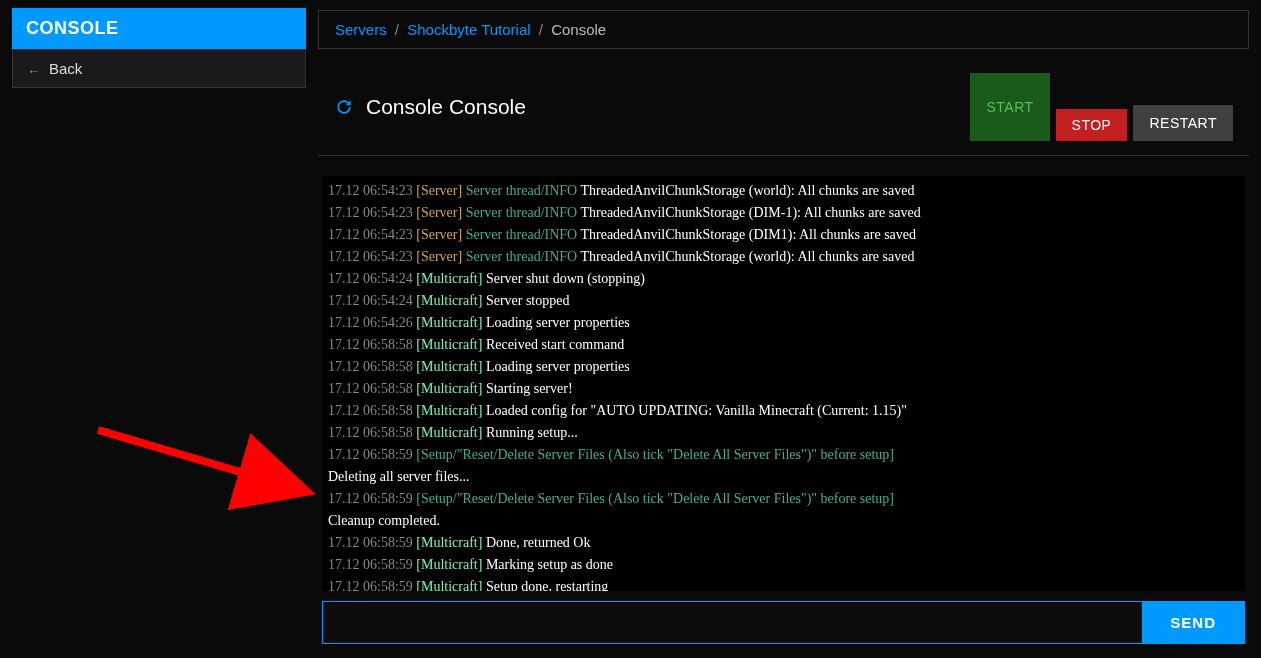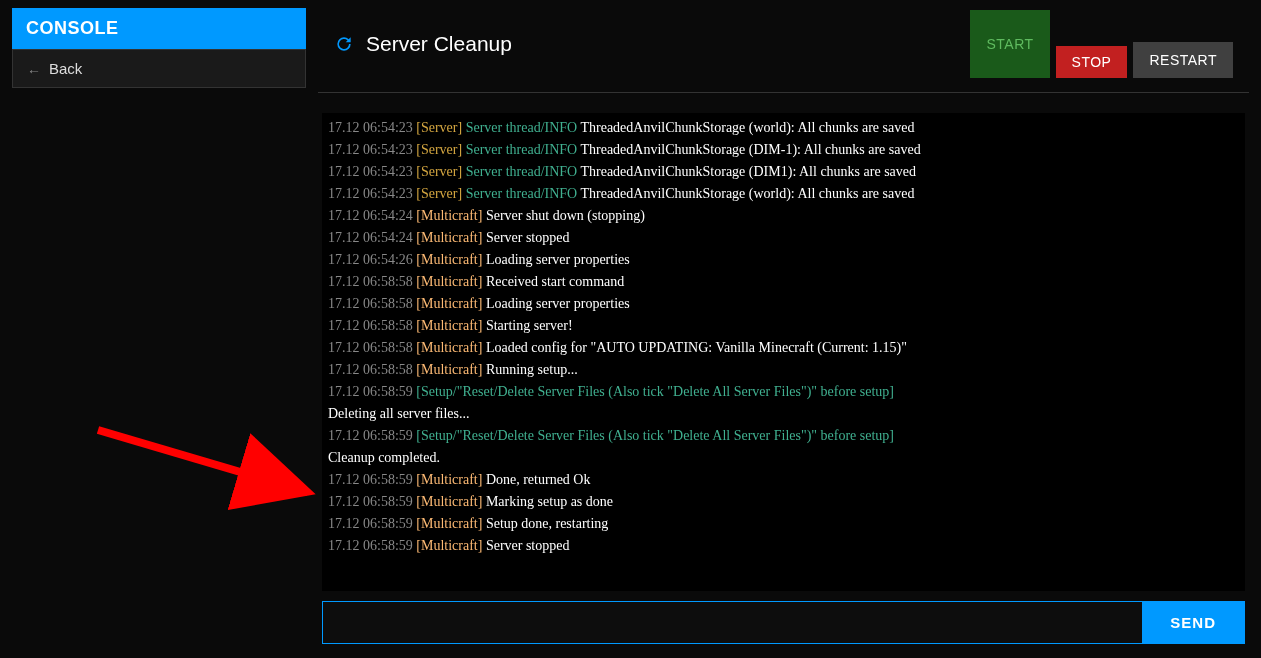--- a/index.html
+++ b/index.html
@@ -126,21 +126,21 @@
       background: #1a1a1a;
     }
     .console-output::-webkit-scrollbar-thumb {
       background: #555;
     }
     .log-line {
       display: block;
     }
     .ts { color: #888; }
     .lvl-server { color: #d4a640; }
-    .lvl-multicraft { color: #fdba74; }
+    .lvl-multicraft { color: #86efac; }
     .lvl-setup { color: #40b090; }
     .thread { color: #40b090; }
     .msg { color: #fff; }
     .command-bar {
       display: flex;
       margin: 10px 4px 4px 4px;
       border: 1px solid #0099ff;
     }
     .command-input {
       flex: 1;
@@ -176,29 +176,36 @@
   <aside class="sidebar">
     <div class="sidebar-header">CONSOLE</div>
     <div class="sidebar-back">
       <span class="back-arrow">←</span>
       <span>Back</span>
     </div>
   </aside>
 
   <main class="main">
 
+    <div class="breadcrumb">
+      <a href="#">Servers</a>
+      <span class="sep">/</span>
+      <a href="#">Shockbyte Tutorial</a>
+      <span class="sep">/</span>
+      <span>Console</span>
+    </div>
 
     <div class="console-header">
       <div class="console-title-wrap">
         <span class="refresh-icon">
           <svg viewBox="0 0 24 24" width="20" height="20">
             <path fill="#0099ff" d="M17.65 6.35A7.96 7.96 0 0012 4a8 8 0 108 8h-2a6 6 0 11-1.76-4.24L14 10h6V4l-2.35 2.35z"></path>
           </svg>
         </span>
-        <span class="console-title">Server Cleanup</span>
+        <span class="console-title">Console Console</span>
       </div>
       <div class="console-buttons">
         <button class="btn btn-start">START</button>
         <button class="btn btn-stop">STOP</button>
         <button class="btn btn-restart">RESTART</button>
       </div>
     </div>
 
     <div class="console-output" id="console-output"><span class="log-line"><span class="ts">17.12 06:54:23 </span><span class="lvl-server">[Server]</span><span class="thread"> Server thread/INFO</span><span class="msg"> ThreadedAnvilChunkStorage (world): All chunks are saved</span></span><span class="log-line"><span class="ts">17.12 06:54:23 </span><span class="lvl-server">[Server]</span><span class="thread"> Server thread/INFO</span><span class="msg"> ThreadedAnvilChunkStorage (DIM-1): All chunks are saved</span></span><span class="log-line"><span class="ts">17.12 06:54:23 </span><span class="lvl-server">[Server]</span><span class="thread"> Server thread/INFO</span><span class="msg"> ThreadedAnvilChunkStorage (DIM1): All chunks are saved</span></span><span class="log-line"><span class="ts">17.12 06:54:23 </span><span class="lvl-server">[Server]</span><span class="thread"> Server thread/INFO</span><span class="msg"> ThreadedAnvilChunkStorage (world): All chunks are saved</span></span><span class="log-line"><span class="ts">17.12 06:54:24 </span><span class="lvl-multicraft">[Multicraft]</span><span class="msg"> Server shut down (stopping)</span></span><span class="log-line"><span class="ts">17.12 06:54:24 </span><span class="lvl-multicraft">[Multicraft]</span><span class="msg"> Server stopped</span></span><span class="log-line"><span class="ts">17.12 06:54:26 </span><span class="lvl-multicraft">[Multicraft]</span><span class="msg"> Loading server properties</span></span><span class="log-line"><span class="ts">17.12 06:58:58 </span><span class="lvl-multicraft">[Multicraft]</span><span class="msg"> Received start command</span></span><span class="log-line"><span class="ts">17.12 06:58:58 </span><span class="lvl-multicraft">[Multicraft]</span><span class="msg"> Loading server properties</span></span><span class="log-line"><span class="ts">17.12 06:58:58 </span><span class="lvl-multicraft">[Multicraft]</span><span class="msg"> Starting server!</span></span><span class="log-line"><span class="ts">17.12 06:58:58 </span><span class="lvl-multicraft">[Multicraft]</span><span class="msg"> Loaded config for "AUTO UPDATING: Vanilla Minecraft (Current: 1.15)"</span></span><span class="log-line"><span class="ts">17.12 06:58:58 </span><span class="lvl-multicraft">[Multicraft]</span><span class="msg"> Running setup...</span></span><span class="log-line"><span class="ts">17.12 06:58:59 </span><span class="lvl-setup">[Setup/"Reset/Delete Server Files (Also tick "Delete All Server Files")" before setup]</span><span class="msg">
 Deleting all server files...</span></span><span class="log-line"><span class="ts">17.12 06:58:59 </span><span class="lvl-setup">[Setup/"Reset/Delete Server Files (Also tick "Delete All Server Files")" before setup]</span><span class="msg">

